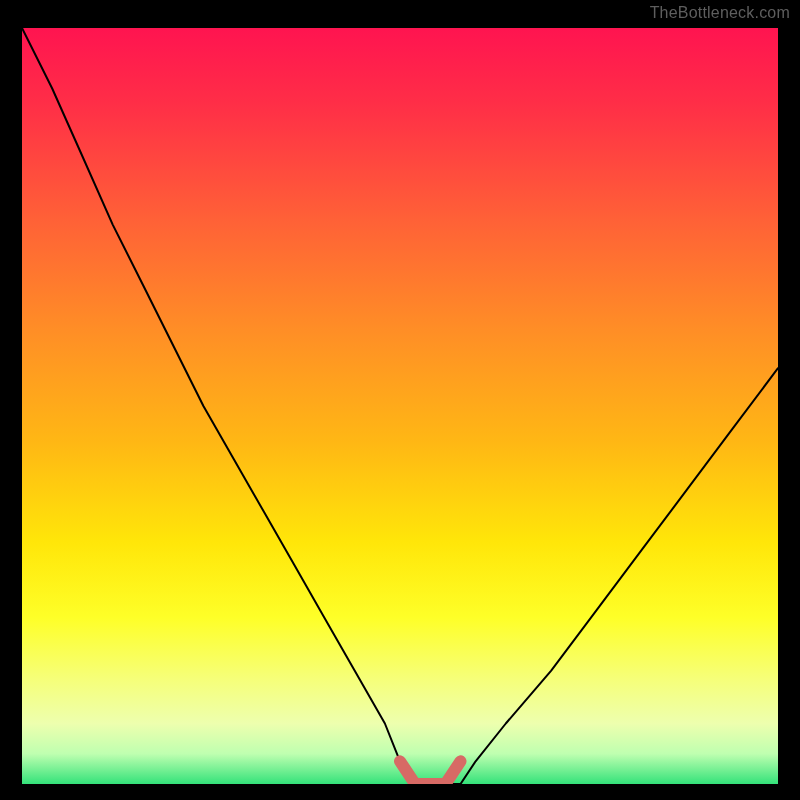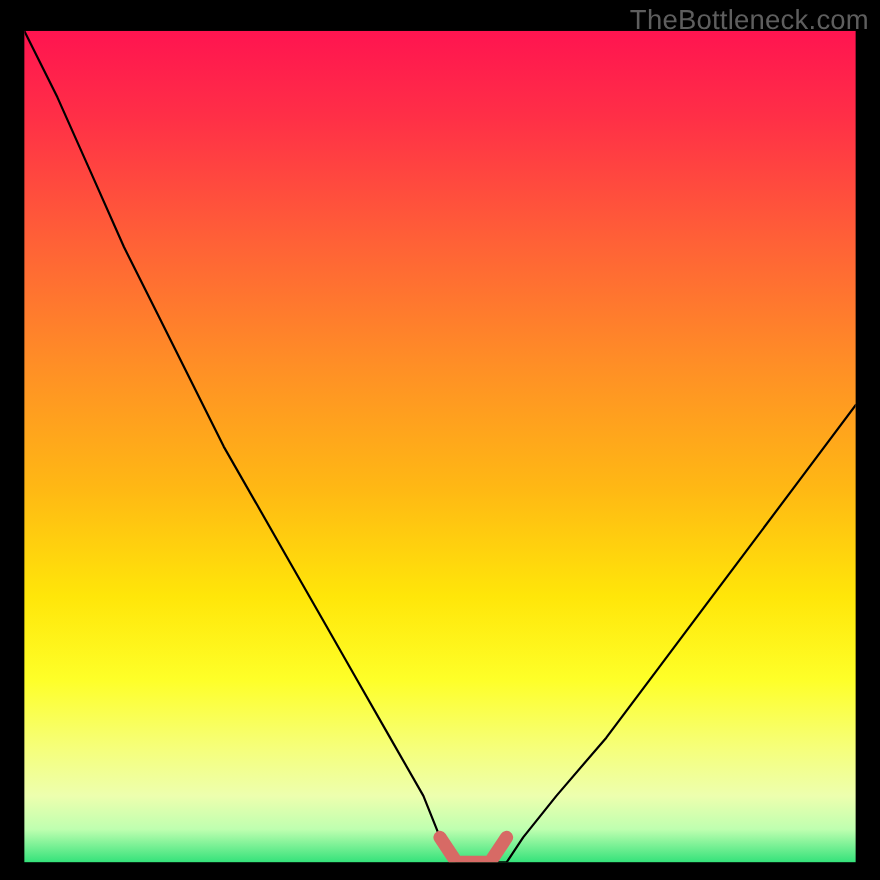--- a/index.html
+++ b/index.html
@@ -15,21 +15,21 @@
     position: relative;
     width: 800px;
     height: 800px;
     background: #000;
   }
   .watermark {
     position: absolute;
     top: 4px;
     right: 10px;
     color: #5e5e5e;
-    font-size: 25px;
+    font-size: 16px;
     font-weight: 400;
     letter-spacing: 0.2px;
     z-index: 20;
   }
   .plot {
     position: absolute;
     left: 22px;
     top: 28px;
     width: 756px;
     height: 756px;

